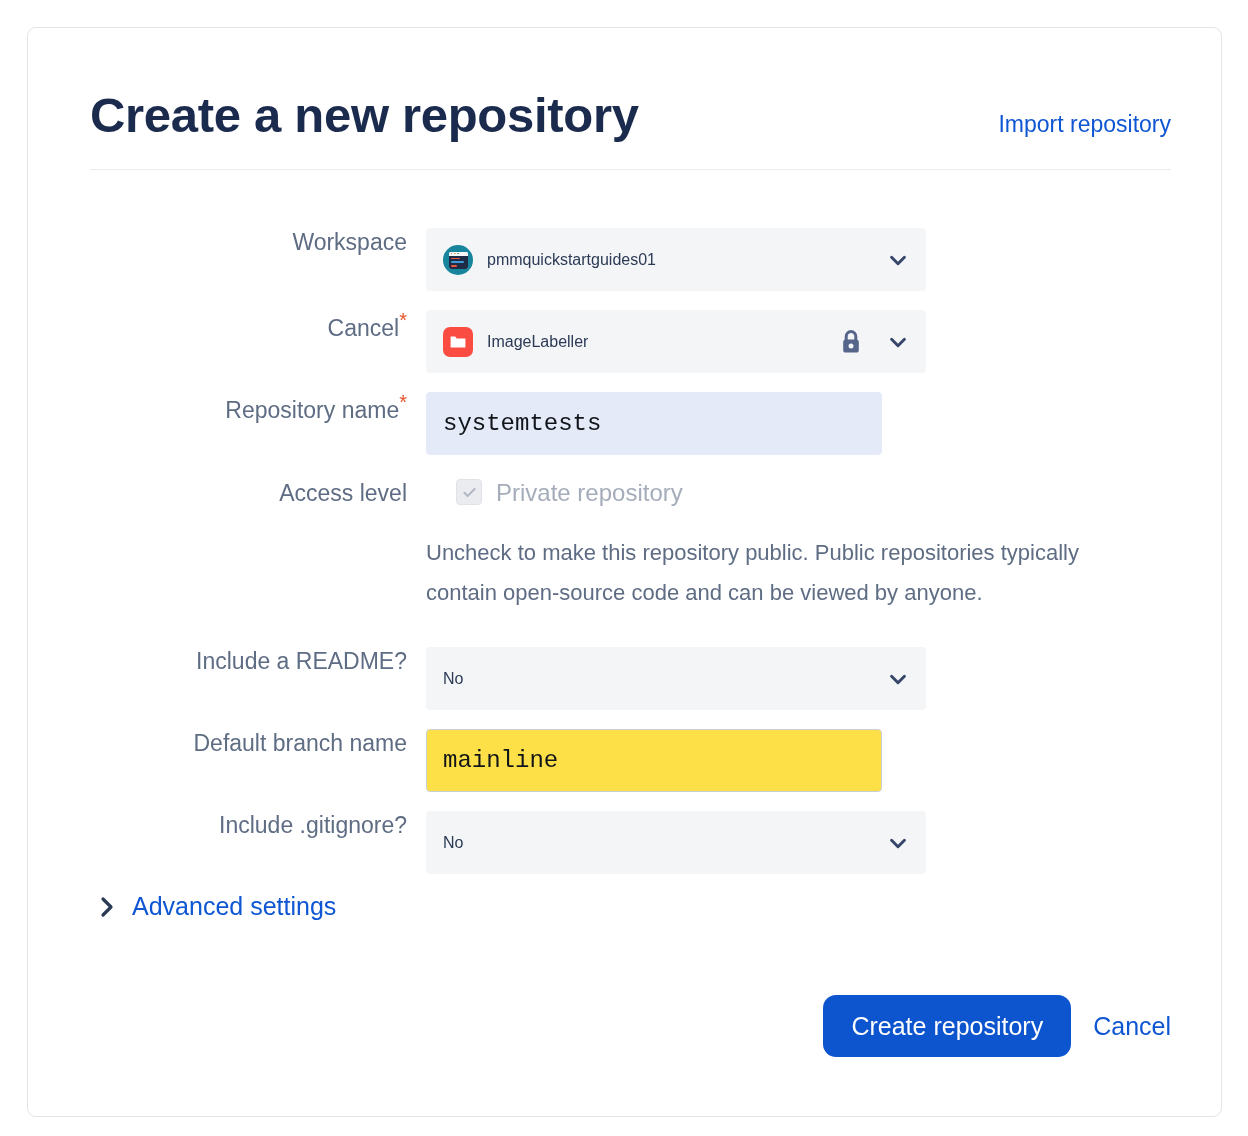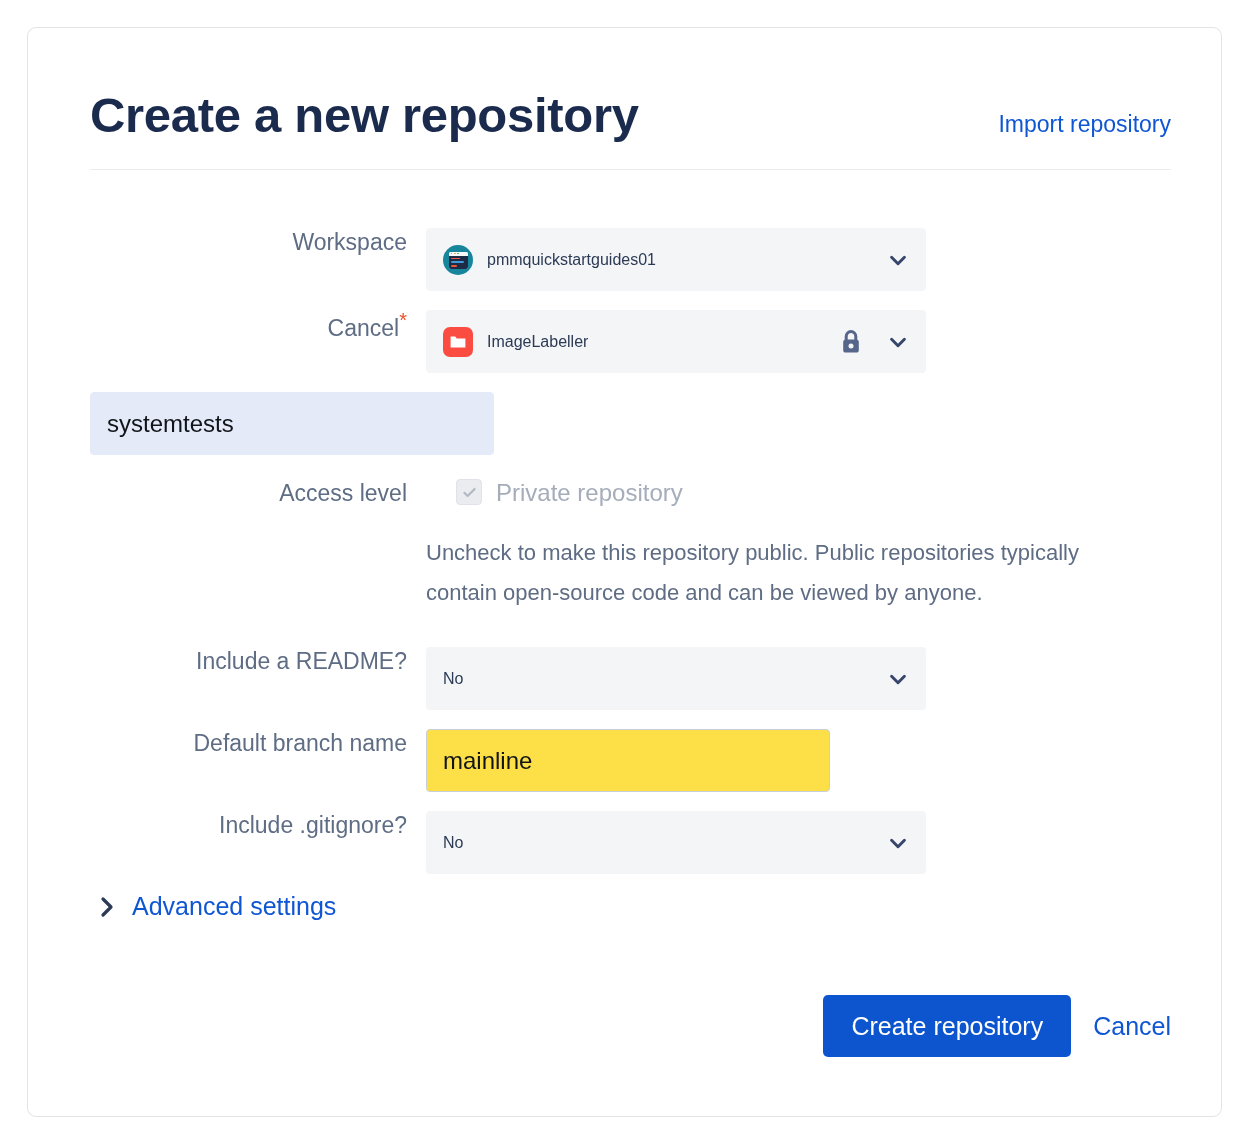--- a/index.html
+++ b/index.html
@@ -91,27 +91,27 @@
   }
   .chev {
     position: absolute;
     right: 16px; top: 50%;
     transform: translateY(-50%);
     width: 22px; height: 22px;
     display: block;
   }
 
   .text-input {
-    width: 404px;
+    width: 456px;
     height: 63px;
     border-radius: 4px;
     font-size: 24px;
     color: #111418;
     padding: 8px 16px;
-    font-family: Liberation Sans, sans-serif;
+    font-family: Liberation Mono, monospace;
     outline: none;
   }
   .text-input.filled {
     background: #E4EAF8;
     border: 1px solid #E4EAF8;
   }
   .text-input.branch {
     background: #fde047;
     border: 1px solid #C9CFD8;
   }
@@ -208,21 +208,21 @@
     width: 1081px;
     display: flex;
     justify-content: flex-end;
     align-items: center;
     gap: 22px;
   }
   .btn-primary {
     background: #0D55CE;
     color: #ffffff;
     border: none;
-    border-radius: 5px;
+    border-radius: 13px;
     font-size: 25px;
     font-family: "Liberation Sans", sans-serif;
     padding: 0 28px;
     height: 62px;
     cursor: pointer;
   }
   .btn-link {
     background: none;
     border: none;
     color: #0F56D3;
@@ -294,20 +294,21 @@
           <svg class="chev" viewBox="0 0 24 24" fill="none">
             <path d="M5 9l7 7 7-7" stroke="#36456A" stroke-width="3.2" stroke-linecap="round" stroke-linejoin="round"></path>
           </svg>
         </div>
       </div>
     </div>
 
     <div class="sp-19"></div>
 
     <div class="row">
+      <div class="label-cell"><span>Repository name</span><span class="req">*</span></div>
       <div class="field-cell">
         <input class="text-input filled" type="text" value="systemtests" style="">
       </div>
     </div>
 
     <div class="sp-24"></div>
 
     <div class="row">
       <div class="label-cell">Access level</div>
       <div class="field-cell">

